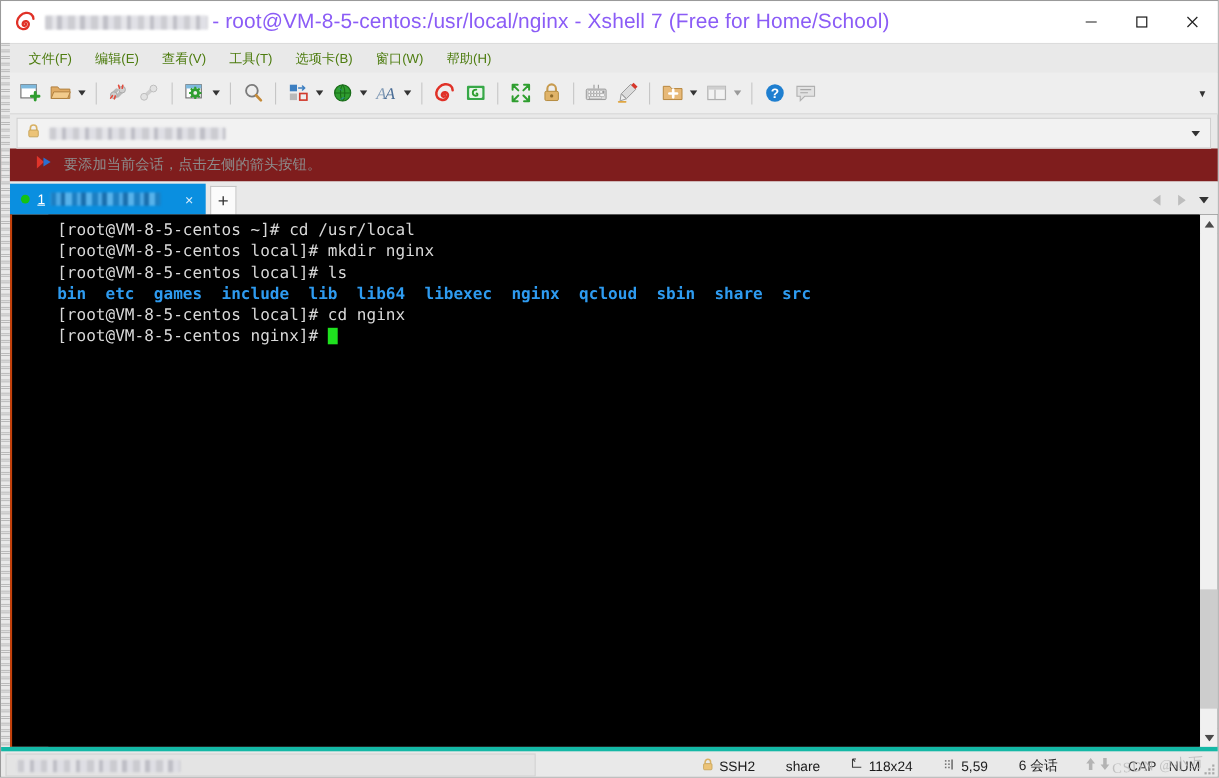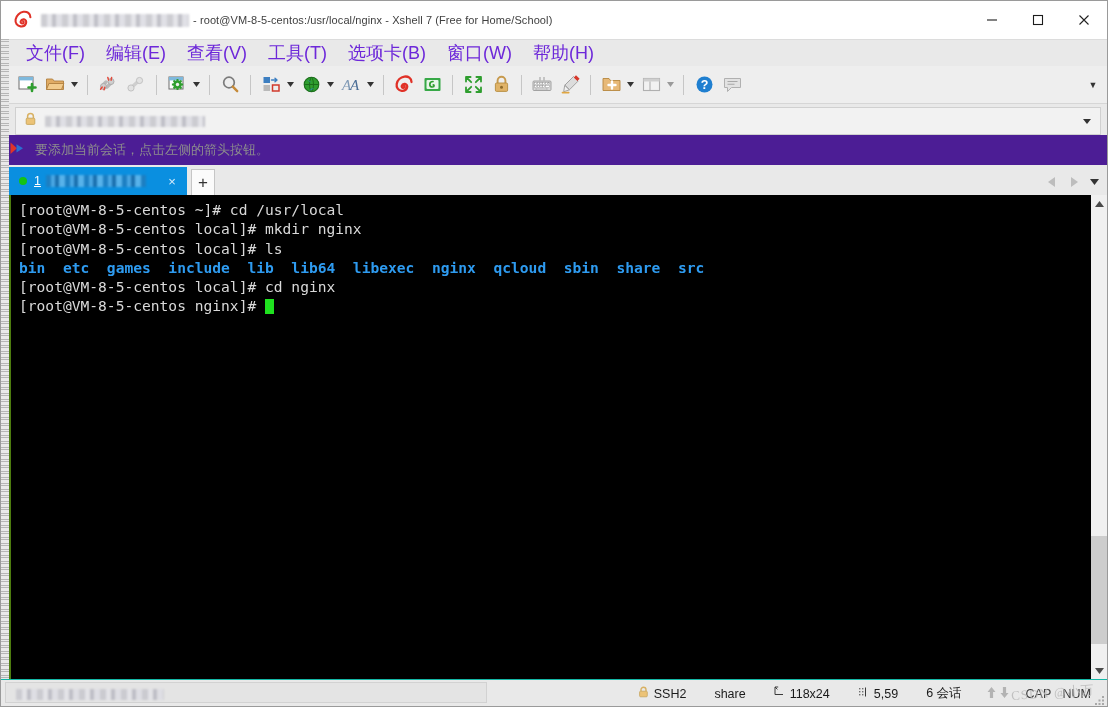--- a/index.html
+++ b/index.html
@@ -33,40 +33,40 @@
   .blur-chip {
     height:13px; border-radius:1px;
     background:
       repeating-linear-gradient(90deg,#c9c9cf 0 6px,#e3e3e8 6px 11px,#bcbcc4 11px 15px,#dedee4 15px 21px);
     filter:blur(1.1px);
     opacity:.92;
     display:inline-block; vertical-align:middle;
   }
   .title-redact { width:148px; }
   .title-text {
-    font-size:11px; color:#404040; white-space:nowrap;
+    font-size:19px; color:#8b5cf6; white-space:nowrap;
     margin-left:4px; letter-spacing:.1px;
   }
   .win-buttons { position:absolute; right:0; top:0; height:38px; display:flex; }
   .win-btn {
     width:46px; height:38px; display:flex; align-items:center; justify-content:center;
     color:#222; font-size:15px;
   }
   .win-btn svg { display:block; }
 
   
   .menubar {
     height:27px; min-height:27px;
     background:#e9e9e9;
     display:flex; align-items:center;
     padding-left:16px;
     border-top:1px solid #dcdcdc;
   }
   .menu-item {
-    font-size:18px; color:#6d28d9;
+    font-size:12px; color:#4d7c0f;
     padding:3px 9px; margin-right:3px;
     white-space:nowrap;
   }
 
   
   .toolbar {
     height:38px; min-height:38px;
     background:#eeeeee;
     display:flex; align-items:center;
     padding-left:12px;
@@ -104,22 +104,22 @@
   .addr-redact { width:160px; height:11px; margin-left:8px; }
   .addr-caret {
     position:absolute; right:4px; top:0; bottom:0;
     display:flex; align-items:center; justify-content:center; width:18px;
   }
 
   
   .notifybar {
     height:30px; min-height:30px;
     display:flex; align-items:center;
-    padding-left:8px;
-    background:#4c1d95;
+    padding-left:31px;
+    background:#7f1d1d;
   }
   .notify-text {
     font-size:13px; color:#8d8d8d; margin-left:9px; white-space:nowrap;
   }
 
   
   .tabbar {
     height:30px; min-height:30px;
     background:#e9e9e9;
     display:flex; align-items:flex-end;
@@ -165,24 +165,25 @@
   }
   .tnav {
     width:17px; height:18px; display:flex; align-items:center; justify-content:center;
   }
 
   
   .term-wrap {
     flex:1 1 auto;
     display:flex;
     background:#000;
-    border-left:2px solid #4d7c0f;
+    border-left:2px solid #c2410c;
     margin-left:8px;
     position:relative;
     overflow:hidden;
+    padding-left:33px;
   }
   .term {
     flex:1 1 auto;
     background:#000000;
     padding:5px 0 0 8px;
     font-family:"DejaVu Sans Mono","Liberation Mono",monospace;
     font-size:14.6px;
     line-height:19.3px;
     color:#d9d9d9;
     white-space:pre;
@@ -214,21 +215,21 @@
     background:#cdcdcd;
     border:1px solid #cdcdcd;
   }
 
   
   .statusbar {
     height:27px; min-height:27px;
     background:#e9e9e9;
     display:flex; align-items:center;
     position:relative;
-    border-top:1px solid #14b8a6;
+    border-top:4px solid #14b8a6;
   }
   .st-redact {
     width:148px; height:11px; margin-left:10px;
   }
   .st-left-panel {
     position:absolute; left:4px; top:2px;
     width:482px; height:21px;
     background:#e4e4e4; border:1px solid #d2d2d2;
   }
   .st-cell {

